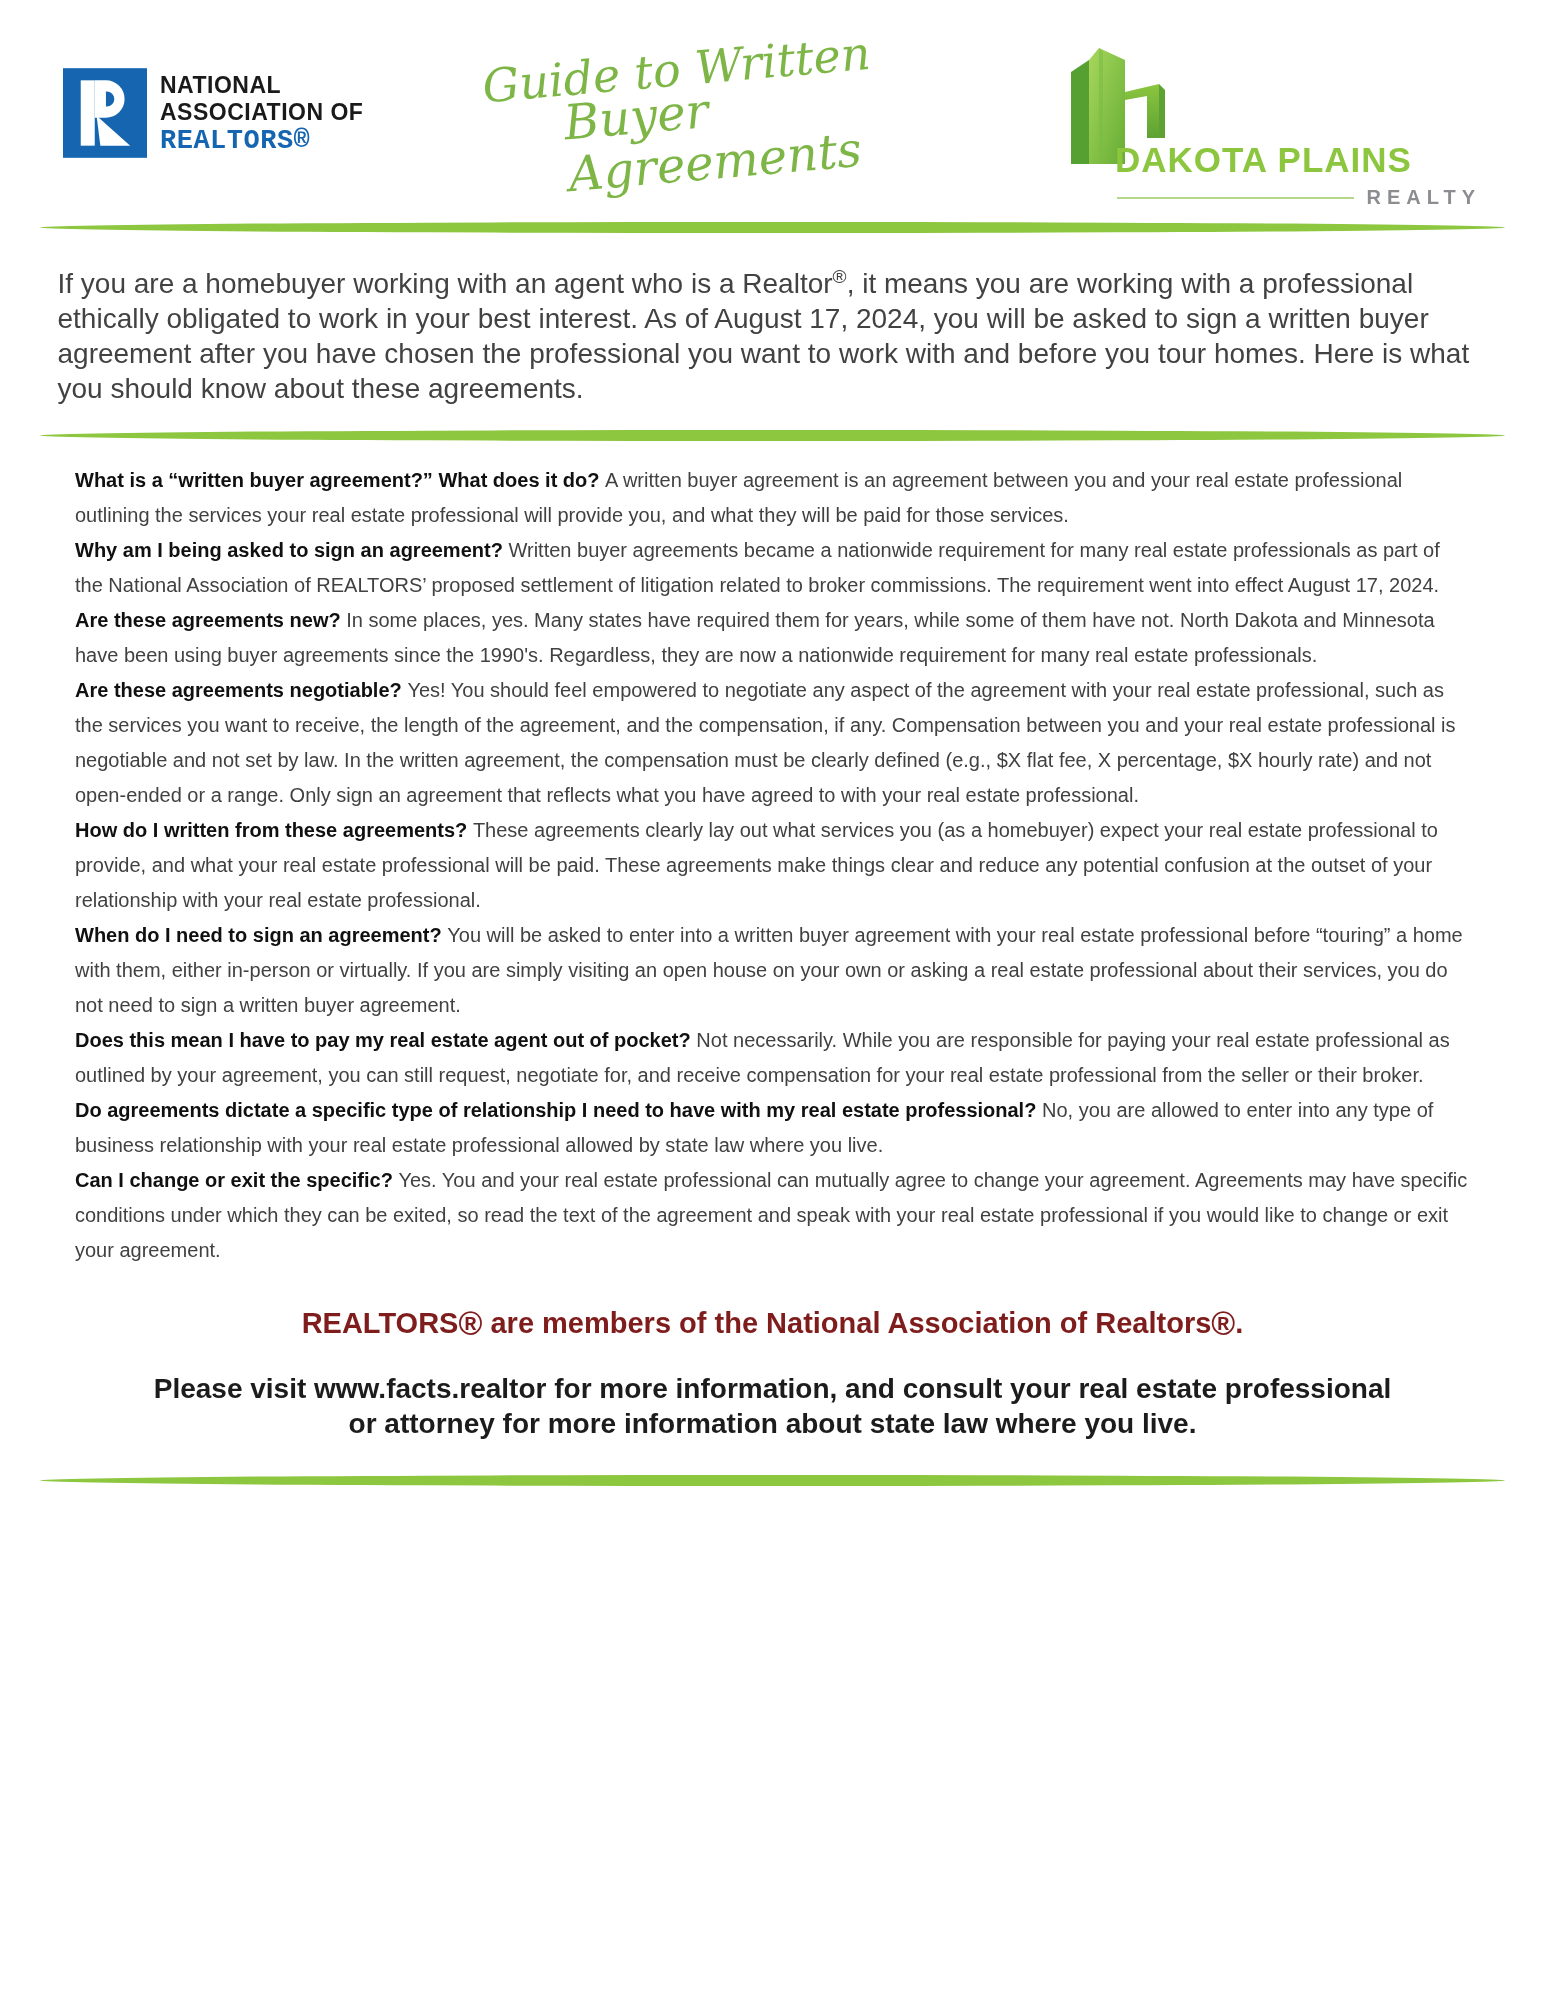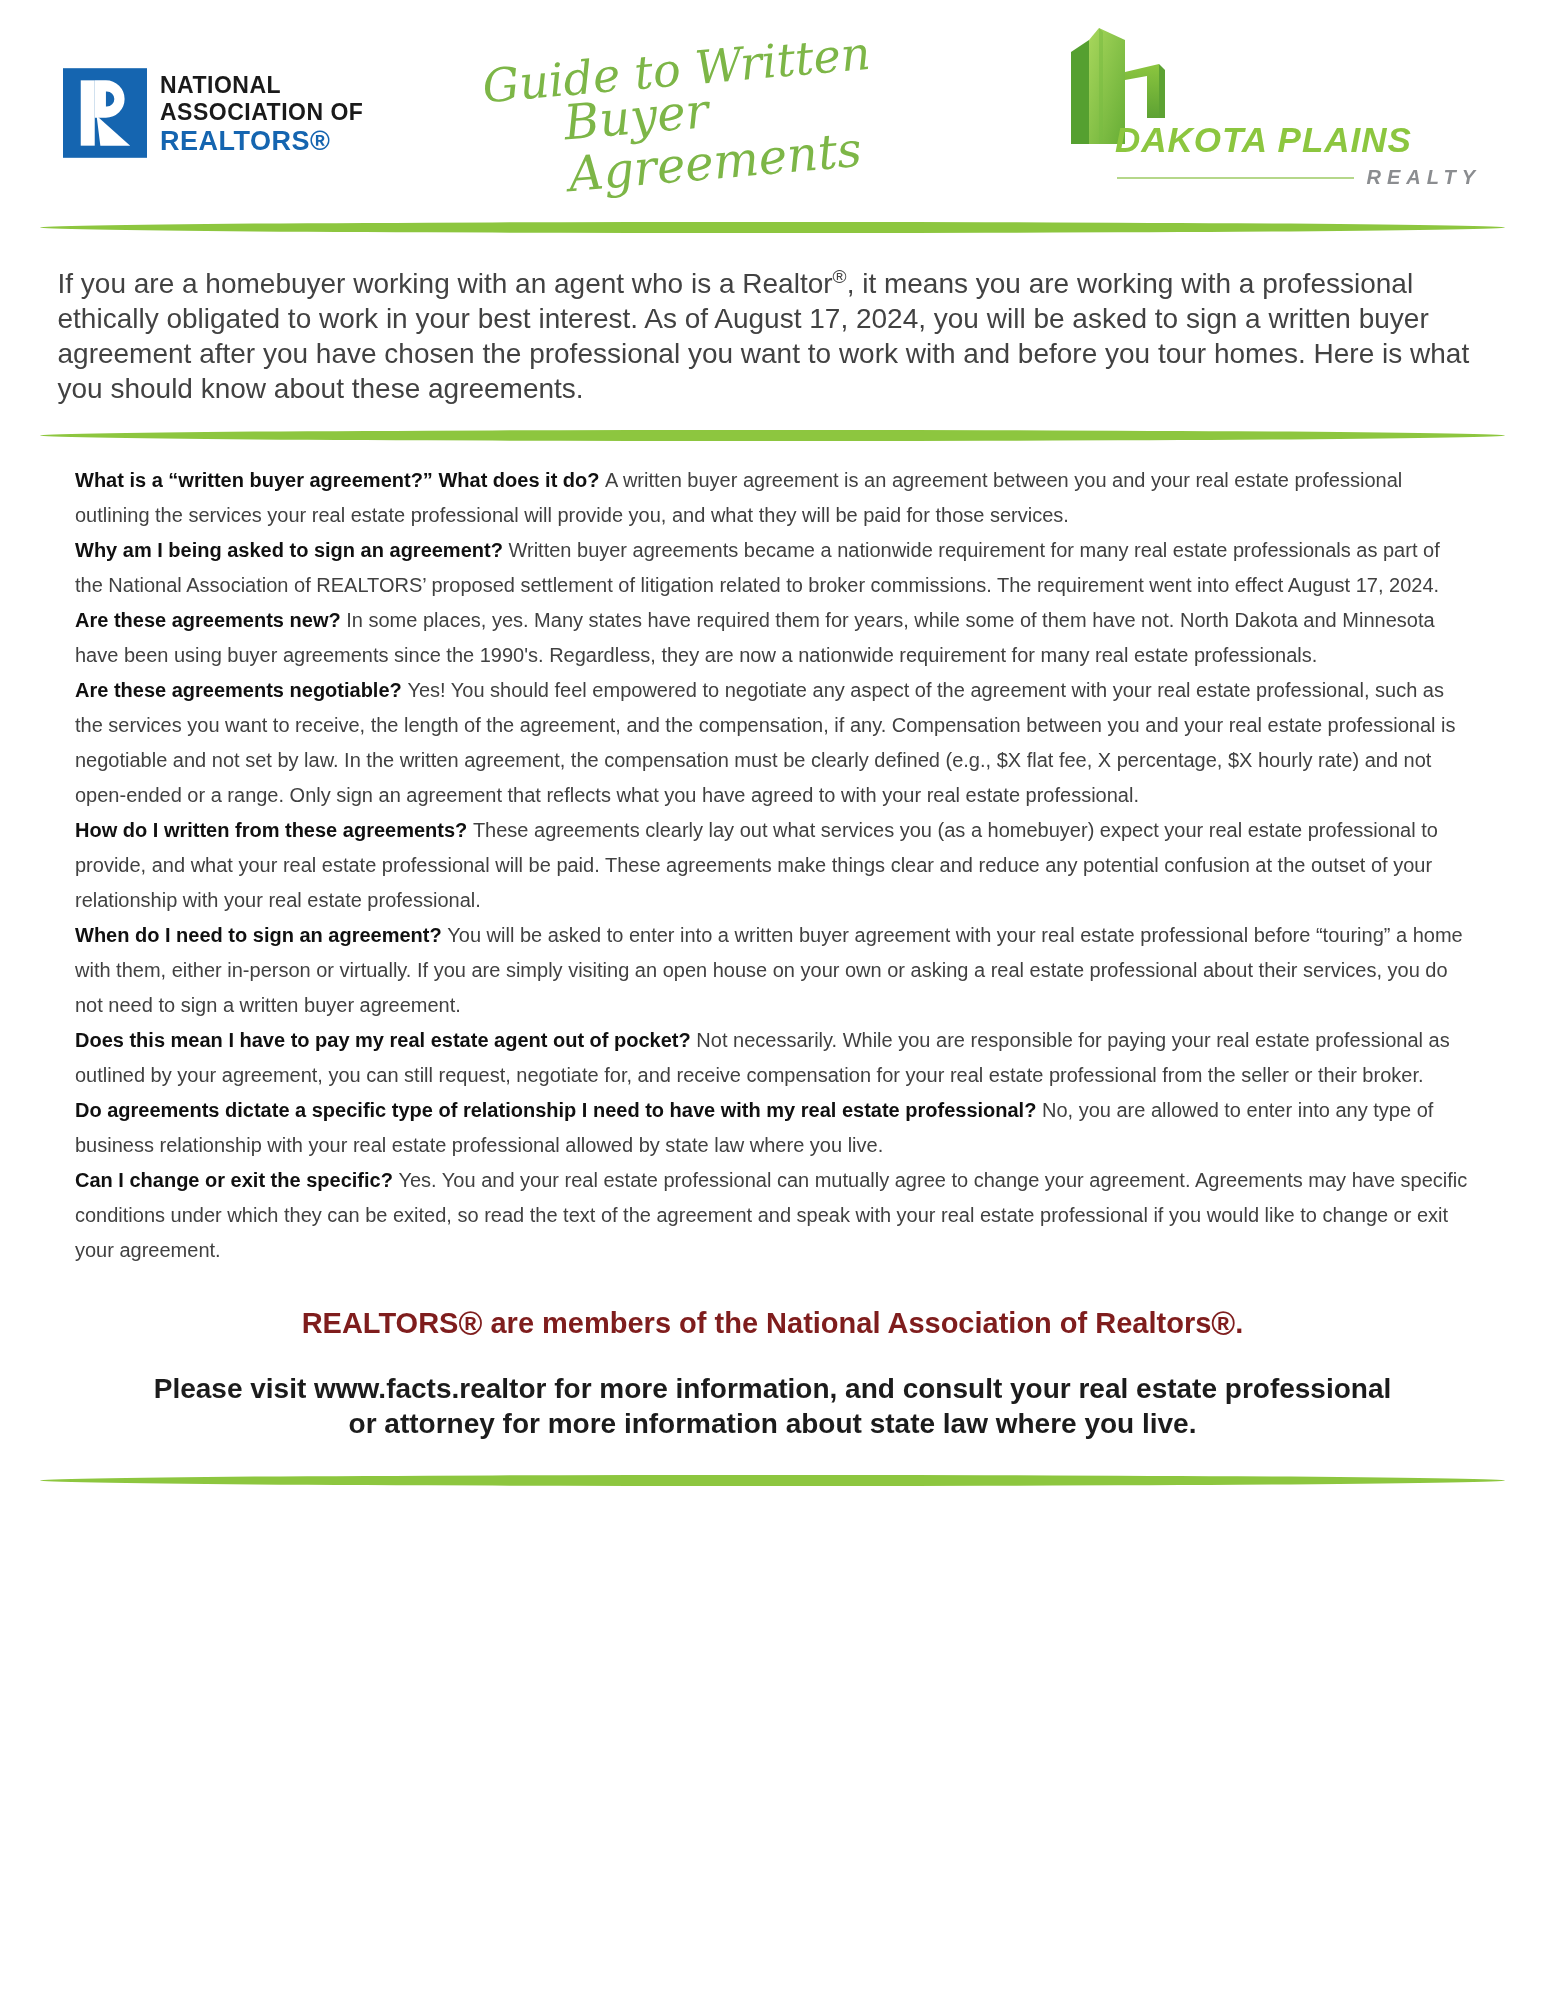--- a/index.html
+++ b/index.html
@@ -15,32 +15,32 @@
     color: #3f3f3f;
   }
 
   
   .header { position: relative; height: 196px; }
 
   .nar-logo { position: absolute; left: 63px; top: 68px; display: flex; align-items: flex-start; }
   .nar-mark { width: 84px; height: 90px; flex: 0 0 auto; }
   .nar-text { margin-left: 13px; padding-top: 4px; }
   .nar-line { font-weight: bold; color: #1a1a1a; font-size: 23px; line-height: 27px; letter-spacing: 0.5px; }
-  .nar-realtors { font-weight: bold; color: #1565b0; font-size: 27px; line-height: 31px; letter-spacing: 0.5px; }
+  .nar-realtors { font-weight: bold; color: #1565b0; font-size: 27px; line-height: 31px; letter-spacing: 0.5px; font-family: Liberation Mono, monospace; }
 
   .script-title {
     position: absolute; left: 468px; top: 42px; width: 480px;
     transform: rotate(-5deg);
     font-family: "DejaVu Serif", serif; font-style: italic;
     color: #7db647;
   }
   .script-line1 { font-size: 46px; line-height: 50px; margin-left: 18px; }
   .script-line2 { font-size: 48px; line-height: 52px; margin-left: 96px; margin-top: -8px; }
 
-  .dakota-logo { position: absolute; right: 62px; top: 20px; width: 420px; height: 164px; font-style: italic; }
+  .dakota-logo { position: absolute; right: 62px; top: 40px; width: 420px; height: 164px; }
   .dakota-icon { position: absolute; left: 0; top: 2px; width: 118px; height: 134px; }
   .dakota-name {
     position: absolute; left: 52px; top: 100px;
     font-size: 35px; font-weight: bold; letter-spacing: 1px; color: #8cc63f; white-space: nowrap;
   }
   .dakota-sub { position: absolute; left: 54px; top: 146px; width: 364px; display: flex; align-items: center; }
   .dakota-rule { flex: 1 1 auto; height: 2px; background: #b5d78a; }
   .dakota-realty { margin-left: 12px; font-size: 20px; font-weight: bold; letter-spacing: 6px; color: #8b8d90; }
 
   

